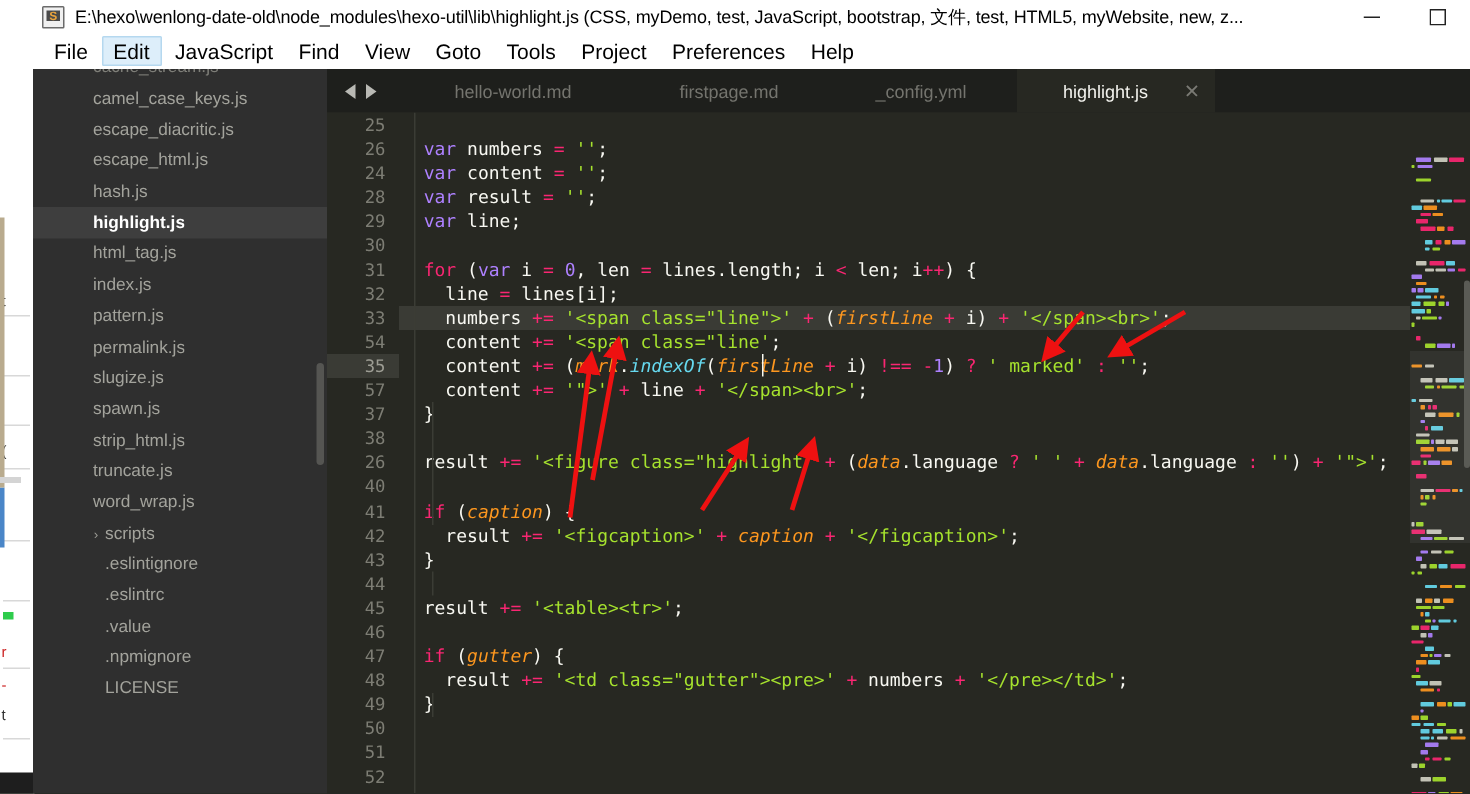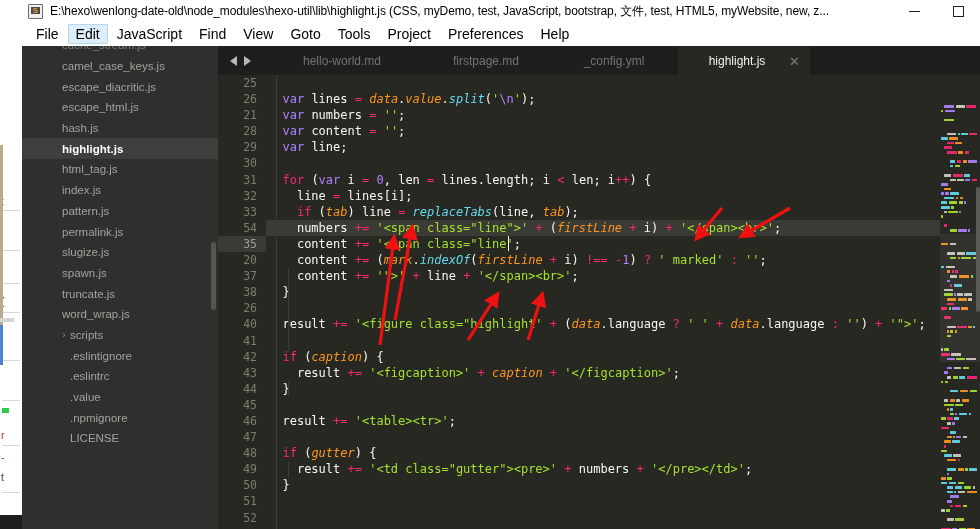--- a/index.html
+++ b/index.html
@@ -193,20 +193,23 @@
           <div class="side-row depth3">
             <span class="lbl">permalink.js</span>
           </div>
           <div class="side-row depth3">
             <span class="lbl">slugize.js</span>
           </div>
           <div class="side-row depth3">
             <span class="lbl">spawn.js</span>
           </div>
           <div class="side-row depth3">
+            <span class="lbl">strip_html.js</span>
+          </div>
+          <div class="side-row depth3">
             <span class="lbl">truncate.js</span>
           </div>
           <div class="side-row depth3">
             <span class="lbl">word_wrap.js</span>
           </div>
           <div class="side-row depth2t">
             <span class="twisty">›</span>
             <span class="lbl">scripts</span>
           </div>
           <div class="side-row depth2">
@@ -248,30 +251,30 @@
           <span style="margin-right:14px;">highlight.js</span>
           <span class="x">✕</span>
         </div>
       </div>
 
       <div class="codewrap">
         <div class="gutter">
             <div id="gut-list">
               <div class="gline">25</div>
               <div class="gline">26</div>
-              <div class="gline">21</div>
+              <div class="gline">24</div>
               <div class="gline">28</div>
               <div class="gline">29</div>
               <div class="gline">30</div>
               <div class="gline">31</div>
               <div class="gline">32</div>
               <div class="gline">33</div>
               <div class="gline">54</div>
               <div class="gline cur">35</div>
-              <div class="gline">20</div>
+              <div class="gline">57</div>
               <div class="gline">37</div>
               <div class="gline">38</div>
               <div class="gline">26</div>
               <div class="gline">40</div>
               <div class="gline">41</div>
               <div class="gline">42</div>
               <div class="gline">43</div>
               <div class="gline">44</div>
               <div class="gline">45</div>
               <div class="gline">46</div>
@@ -284,28 +287,27 @@
             </div>
           </div>
         <div class="codecol">
           <div class="indent-guide" style="left:10px;top:0;height:454px;"></div>
           <div class="indent-guide" style="left:22px;top:193px;height:82px;"></div>
           <div class="indent-guide" style="left:22px;top:306px;height:16px;"></div>
           <div class="indent-guide" style="left:22px;top:387px;height:16px;"></div>
           <div class="caret" style="left:242px;top:161px;height:15px;"></div>
 
           <div class="cline">&nbsp;</div>
-          <div class="cline">  <span class="kw">var</span> <span class="var">lines</span> <span class="op">=</span> <span class="prm">data</span><span class="pn">.</span><span class="prm">value</span><span class="pn">.</span><span class="fn">split</span><span class="pn">(</span><span class="str">'</span><span class="esc">\n</span><span class="str">'</span><span class="pn">);</span></div>
           <div class="cline">  <span class="kw">var</span> <span class="var">numbers</span> <span class="op">=</span> <span class="str">''</span><span class="pn">;</span></div>
           <div class="cline">  <span class="kw">var</span> <span class="var">content</span> <span class="op">=</span> <span class="str">''</span><span class="pn">;</span></div>
+          <div class="cline">  <span class="kw">var</span> <span class="var">result</span> <span class="op">=</span> <span class="str">''</span><span class="pn">;</span></div>
           <div class="cline">  <span class="kw">var</span> <span class="var">line</span><span class="pn">;</span></div>
           <div class="cline">&nbsp;</div>
           <div class="cline">  <span class="kw2">for</span> <span class="pn">(</span><span class="kw">var</span> <span class="var">i</span> <span class="op">=</span> <span class="num">0</span><span class="pn">,</span> <span class="var">len</span> <span class="op">=</span> <span class="var">lines</span><span class="pn">.</span><span class="prop">length</span><span class="pn">;</span> <span class="var">i</span> <span class="op">&lt;</span> <span class="var">len</span><span class="pn">;</span> <span class="var">i</span><span class="op">++</span><span class="pn">) {</span></div>
           <div class="cline">    <span class="var">line</span> <span class="op">=</span> <span class="var">lines</span><span class="pn">[</span><span class="var">i</span><span class="pn">];</span></div>
-          <div class="cline">    <span class="kw2">if</span> <span class="pn">(</span><span class="prm">tab</span><span class="pn">)</span> <span class="var">line</span> <span class="op">=</span> <span class="fn">replaceTabs</span><span class="pn">(</span><span class="var">line</span><span class="pn">,</span> <span class="prm">tab</span><span class="pn">);</span></div>
           <div class="cline cur">    <span class="var">numbers</span> <span class="op">+=</span> <span class="str">'&lt;span class="line"&gt;'</span> <span class="op">+</span> <span class="pn">(</span><span class="prm">firstLine</span> <span class="op">+</span> <span class="var">i</span><span class="pn">)</span> <span class="op">+</span> <span class="str">'&lt;/span&gt;&lt;br&gt;'</span><span class="pn">;</span></div>
           <div class="cline">    <span class="var">content</span> <span class="op">+=</span> <span class="str">'&lt;span class="line'</span><span class="pn">;</span></div>
           <div class="cline">    <span class="var">content</span> <span class="op">+=</span> <span class="pn">(</span><span class="prm">mark</span><span class="pn">.</span><span class="fn">indexOf</span><span class="pn">(</span><span class="prm">firstLine</span> <span class="op">+</span> <span class="var">i</span><span class="pn">)</span> <span class="op">!==</span> <span class="op">-</span><span class="num">1</span><span class="pn">)</span> <span class="op">?</span> <span class="str">' marked'</span> <span class="op">:</span> <span class="str">''</span><span class="pn">;</span></div>
           <div class="cline">    <span class="var">content</span> <span class="op">+=</span> <span class="str">'"&gt;'</span> <span class="op">+</span> <span class="var">line</span> <span class="op">+</span> <span class="str">'&lt;/span&gt;&lt;br&gt;'</span><span class="pn">;</span></div>
           <div class="cline">  <span class="pn">}</span></div>
           <div class="cline">&nbsp;</div>
           <div class="cline">  <span class="var">result</span> <span class="op">+=</span> <span class="str">'&lt;figure class="highlight'</span> <span class="op">+</span> <span class="pn">(</span><span class="prm">data</span><span class="pn">.</span><span class="prop">language</span> <span class="op">?</span> <span class="str">' '</span> <span class="op">+</span> <span class="prm">data</span><span class="pn">.</span><span class="prop">language</span> <span class="op">:</span> <span class="str">''</span><span class="pn">)</span> <span class="op">+</span> <span class="str">'"&gt;'</span><span class="pn">;</span></div>
           <div class="cline">&nbsp;</div>
           <div class="cline">  <span class="kw2">if</span> <span class="pn">(</span><span class="prm">caption</span><span class="pn">) {</span></div>
           <div class="cline">    <span class="var">result</span> <span class="op">+=</span> <span class="str">'&lt;figcaption&gt;'</span> <span class="op">+</span> <span class="prm">caption</span> <span class="op">+</span> <span class="str">'&lt;/figcaption&gt;'</span><span class="pn">;</span></div>

